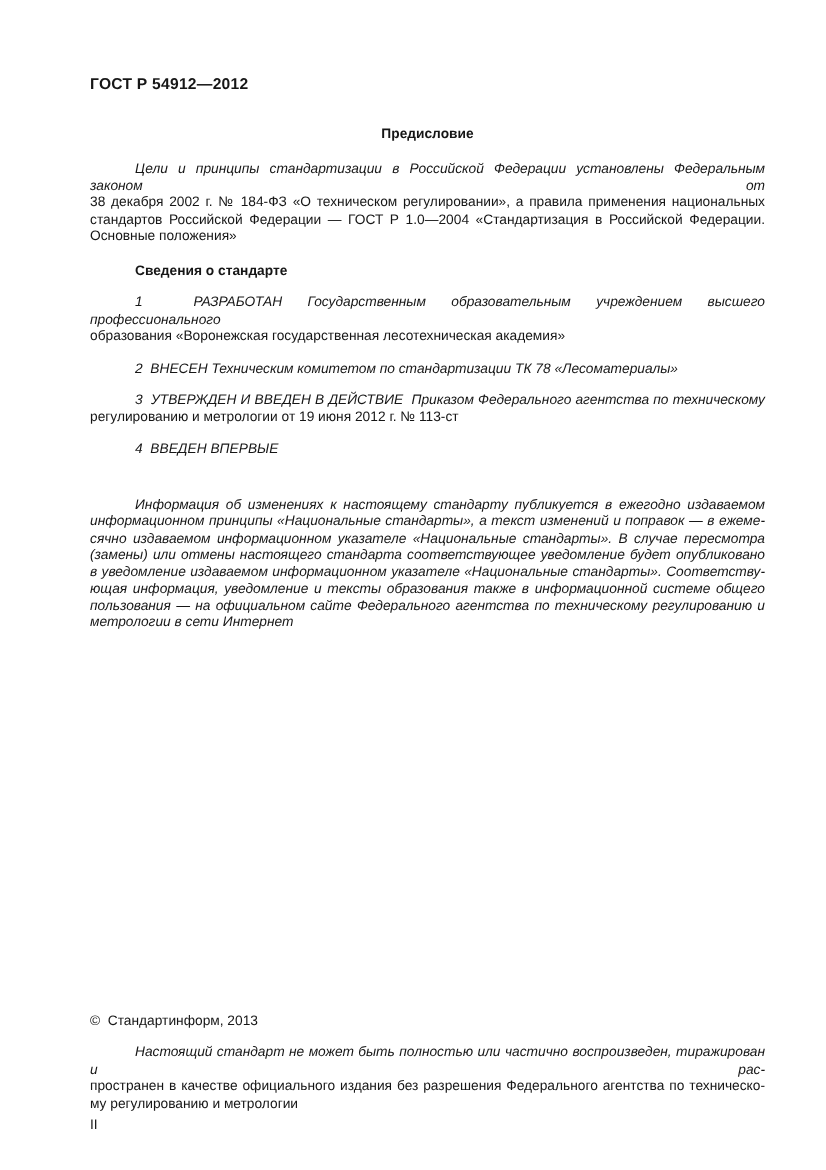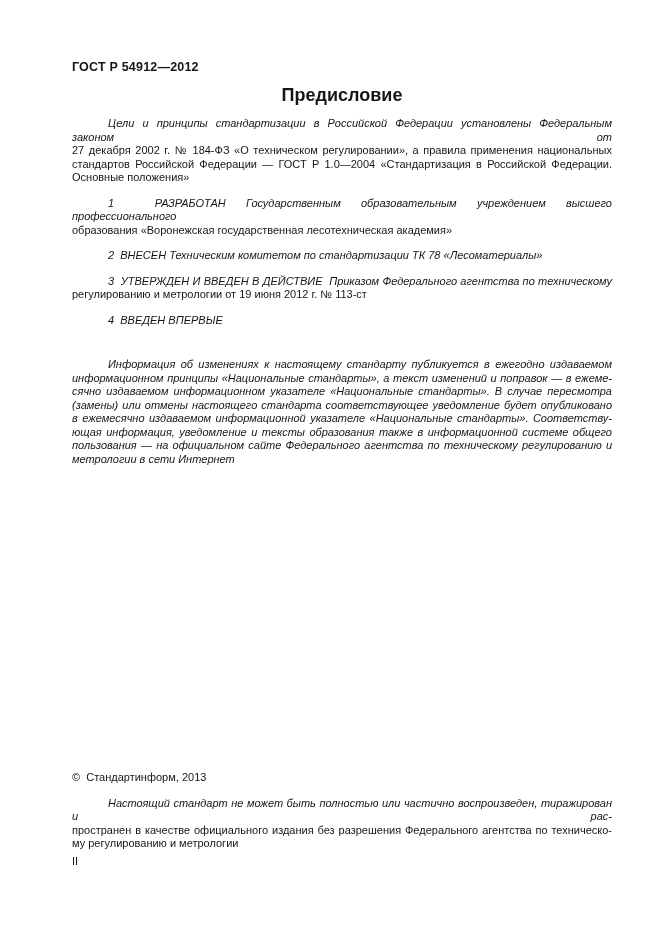--- a/index.html
+++ b/index.html
@@ -10,64 +10,65 @@
     background: #ffffff;
     color: #161616;
     font-family: "Liberation Sans", sans-serif;
     font-size: 11px;
     line-height: 13.5px;
     box-sizing: border-box;
     padding: 61px 49px 0 72px;
     overflow: hidden;
   }
   .doc-header { font-weight: bold; font-size: 12.5px; letter-spacing: 0.2px; }
-  .title { font-weight: bold; font-size: 18px; margin-top: 14px; text-align: center; }
+  .title { font-weight: bold; font-size: 11px; margin-top: 26px; text-align: center; }
   .para .ln { text-align: justify; text-align-last: justify; }
   .para .ln:first-child { text-indent: 36px; font-style: italic; }
   .para .ln:last-child { text-align-last: auto; }
   .intro { margin-top: 15px; }
   .section-heading { margin-top: 14px; font-weight: bold; text-indent: 36px; }
   .item { margin-top: 12px; }
   .note { margin-top: 31px; font-style: italic; }
   .copyright { margin-top: 305px; text-align: left; }
   .restriction { margin-top: 12px; }
   .page-num { margin-top: 4px; }
 </style>
 </head>
 <body>
 
 <div class="page">
   <div class="doc-header">ГОСТ Р 54912—2012</div>
   <div class="title">Предисловие</div>
   <div class="para intro">
       <div class="ln">Цели и принципы стандартизации в Российской Федерации установлены Федеральным законом от</div>
-      <div class="ln">27 декабря 2002 г. № 184-ФЗ «О техническом регулировании», а правила применения национальных</div>
+      <div class="ln">38 декабря 2002 г. № 184-ФЗ «О техническом регулировании», а правила применения национальных</div>
       <div class="ln">стандартов Российской Федерации — ГОСТ Р 1.0—2004 «Стандартизация в Российской Федерации.</div>
       <div class="ln">Основные положения»</div>
     </div>
+  <div class="section-heading">Сведения о стандарте</div>
   <div class="para item">
       <div class="ln">1&nbsp; РАЗРАБОТАН Государственным образовательным учреждением высшего профессионального</div>
       <div class="ln">образования «Воронежская государственная лесотехническая академия»</div>
     </div>
   <div class="para item">
       <div class="ln">2&nbsp; ВНЕСЕН Техническим комитетом по стандартизации ТК 78 «Лесоматериалы»</div>
     </div>
   <div class="para item">
       <div class="ln">3&nbsp; УТВЕРЖДЕН И ВВЕДЕН В ДЕЙСТВИЕ &nbsp;Приказом Федерального агентства по техническому</div>
       <div class="ln">регулированию и метрологии от 19 июня 2012 г. № 113-ст</div>
     </div>
   <div class="para item">
       <div class="ln">4&nbsp; ВВЕДЕН ВПЕРВЫЕ</div>
     </div>
   <div class="para note">
       <div class="ln">Информация об изменениях к настоящему стандарту публикуется в ежегодно издаваемом</div>
       <div class="ln">информационном принципы «Национальные стандарты», а текст изменений и поправок — в ежеме-</div>
       <div class="ln">сячно издаваемом информационном указателе «Национальные стандарты». В случае пересмотра</div>
       <div class="ln">(замены) или отмены настоящего стандарта соответствующее уведомление будет опубликовано</div>
-      <div class="ln">в ежемесячно издаваемом информационной указателе «Национальные стандарты». Соответству-</div>
+      <div class="ln">в уведомление издаваемом информационном указателе «Национальные стандарты». Соответству-</div>
       <div class="ln">ющая информация, уведомление и тексты образования также в информационной системе общего</div>
       <div class="ln">пользования — на официальном сайте Федерального агентства по техническому регулированию и</div>
       <div class="ln">метрологии в сети Интернет</div>
     </div>
   <div class="copyright">©&nbsp; Стандартинформ, 2013</div>
   <div class="para restriction">
       <div class="ln">Настоящий стандарт не может быть полностью или частично воспроизведен, тиражирован и рас-</div>
       <div class="ln">пространен в качестве официального издания без разрешения Федерального агентства по техническо-</div>
       <div class="ln">му регулированию и метрологии</div>
     </div>

